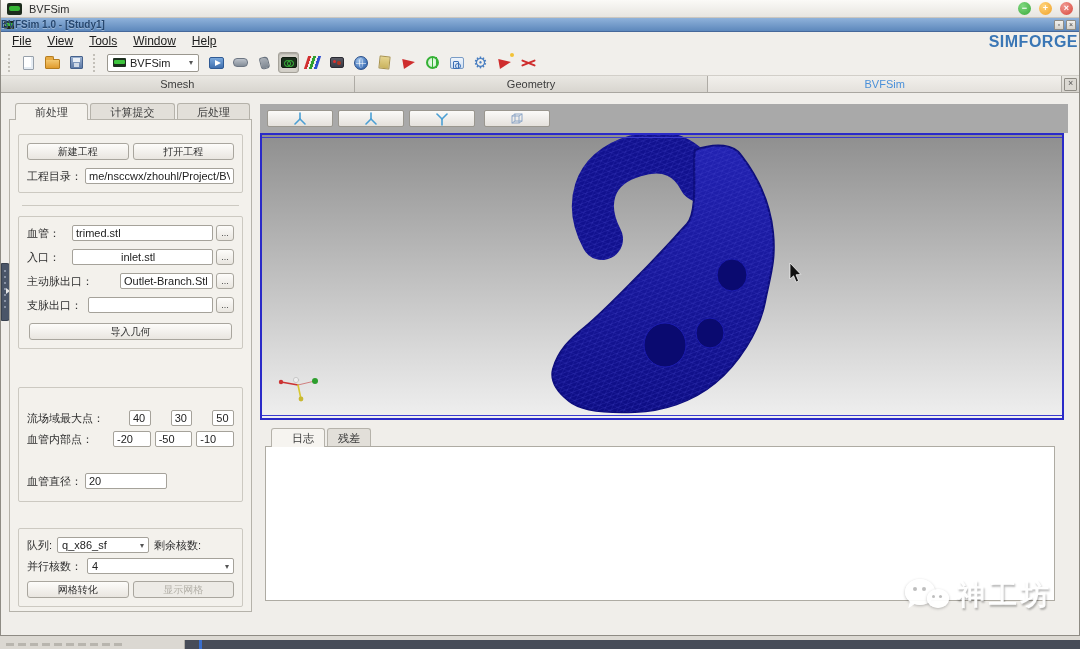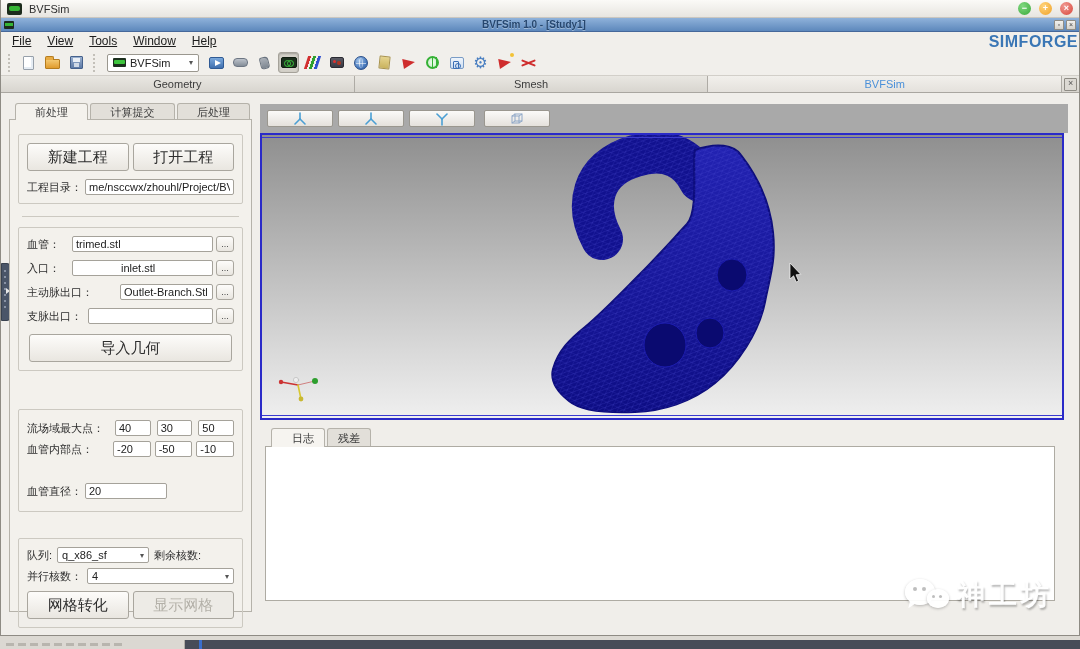--- a/index.html
+++ b/index.html
@@ -24,21 +24,21 @@
   .wb-min::before { content:"−"; }
   .wb-max { background:radial-gradient(circle at 35% 30%,#ffd37a,#f0a226); }
   .wb-max::before { content:"+"; }
   .wb-close { background:radial-gradient(circle at 35% 30%,#f09a92,#d8453a); }
   .wb-close::before { content:"×"; }
 
   .mdibar { height:14px; background:linear-gradient(#8fb2da,#5d88bc); border-bottom:1px solid #46689a;
             display:flex; align-items:center; padding:0 3px; position:relative; }
   .mdiicon { width:10px; height:8px; background:#1c2b1c; border-radius:1px; position:relative; }
   .mdiicon::before { content:""; position:absolute; left:1px; right:1px; top:2px; height:3px; background:#35b535; }
-  .mdititle { position:absolute; left:0; right:12px; text-align:center; font-size:10px; font-weight:bold; color:#26476f;
+  .mdititle { position:absolute; left:0; right:12px; font-size:10px; font-weight:bold; color:#26476f;
               text-shadow:0 1px 0 rgba(255,255,255,.35); }
   .mdibtns { margin-left:auto; display:flex; gap:2px; }
   .mdib { width:10px; height:10px; background:linear-gradient(#f2f1ee,#d4d1cb); border:1px solid #8f8c85;
           border-radius:1px; font-size:7px; line-height:8px; text-align:center; color:#444; }
   .mdib-restore::before { content:"▫"; }
   .mdib-close::before { content:"×"; }
 
   .menubar { height:18px; background:#f1efeb; display:flex; align-items:center; gap:2px; padding:0 4px; position:relative; }
   .menu-item { font-size:12px; color:#1d1d1d; text-decoration:underline; padding:1px 7px; }
   .brand { position:absolute; right:1px; top:1px; font-size:16px; font-weight:bold; color:#3a76b5;
@@ -138,22 +138,22 @@
   .lp-tab { width:74px; font-size:11px; color:#3c3c3c; text-align:center; line-height:16px;
             background:#e2dfd9; border:1px solid #b5b2aa; border-bottom:none; border-radius:3px 3px 0 0; margin-right:2px; }
   .lp-tab.wide { width:86px; }
   .lp-tab.active { background:#f4f2ed; position:relative; z-index:2; }
   .lp-body { border:1px solid #b5b2aa; background:#f3f1ec; height:493px; padding:12px 8px 0 8px; position:relative; z-index:1; margin-top:-1px; }
   .gbox { border:1px solid #ccc9c1; border-radius:2px; padding:8px; }
   .row { display:flex; align-items:center; }
   .flabel { font-size:11px; color:#2e2e2e; white-space:nowrap; }
   input.tf { height:16px; border:1px solid #a5a29a; border-radius:2px; background:#fff; font-size:11px;
              padding:0 3px; font-family:"Liberation Sans",sans-serif; color:#222; min-width:0; }
-  .btn { height:28px; background:linear-gradient(#fdfcfa,#e9e6e0); border:1px solid #a9a69e; border-radius:3px;
-         font-size:15px; color:#2e2e2e; display:flex; align-items:center; justify-content:center; }
+  .btn { height:17px; background:linear-gradient(#fdfcfa,#e9e6e0); border:1px solid #a9a69e; border-radius:3px;
+         font-size:10px; color:#2e2e2e; display:flex; align-items:center; justify-content:center; }
   .btn.disabled { color:#b3b0a8; background:#edebe6; }
   .btn-browse { width:18px; height:16px; font-size:9px; color:#444; }
   .hsep { height:1px; background:#ccc9c1; margin:12px 4px 0 4px; }
   .sel { height:16px; border:1px solid #a5a29a; border-radius:2px; background:#fff; display:flex; align-items:center;
          font-size:11px; padding:0 4px; color:#222; }
   .sel .caret { margin-left:auto; font-size:8px; color:#555; }
   .sel .caret::before { content:"▾"; }
 
   
   .right-area { position:absolute; left:259px; top:11px; width:808px; }
@@ -283,22 +283,22 @@
         </span>
       <span class="ti star-wrap">
           <span class="sh-rplane"></span>
         </span>
       <span class="ti">
           <span class="sh-scx"></span>
         </span>
     </div>
 
     <div class="modtabs">
+      <div class="modtab">Smesh</div>
       <div class="modtab">Geometry</div>
-      <div class="modtab">Smesh</div>
       <div class="modtab active">BVFSim</div>
       <div class="modtab-close"></div>
     </div>
 
     <div class="content">
       <div class="dock-handle"></div>
 
       <div class="left-panel">
         <div class="lp-tabs">
           <div class="lp-tab active">前处理</div>
@@ -338,21 +338,21 @@
             </div>
             <div class="row" style="gap:3px; margin-top:8px;">
               <span class="flabel" style="width:58px;">支脉出口：</span>
               <input class="tf" style="flex: 1 1 0%;" value="">
               <div class="btn btn-browse">...</div>
             </div>
             <div class="btn" style="margin:10px 2px 0 2px;">导入几何</div>
           </div>
 
           <div class="gbox" style="margin-top:38px;">
-            <div class="row" style="gap:6px; margin-top:2px;">
+            <div class="row" style="gap:20px; margin-top:14px;">
               <span class="flabel" style="width:82px;">流场域最大点：</span>
               <input class="tf" style="flex: 1 1 0%;" value="40">
               <input class="tf" style="flex: 1 1 0%;" value="30">
               <input class="tf" style="flex: 1 1 0%;" value="50">
             </div>
             <div class="row" style="gap:4px; margin-top:5px;">
               <span class="flabel" style="width:82px;">血管内部点：</span>
               <input class="tf" style="flex: 1 1 0%;" value="-20">
               <input class="tf" style="flex: 1 1 0%;" value="-50">
               <input class="tf" style="flex: 1 1 0%;" value="-10">

